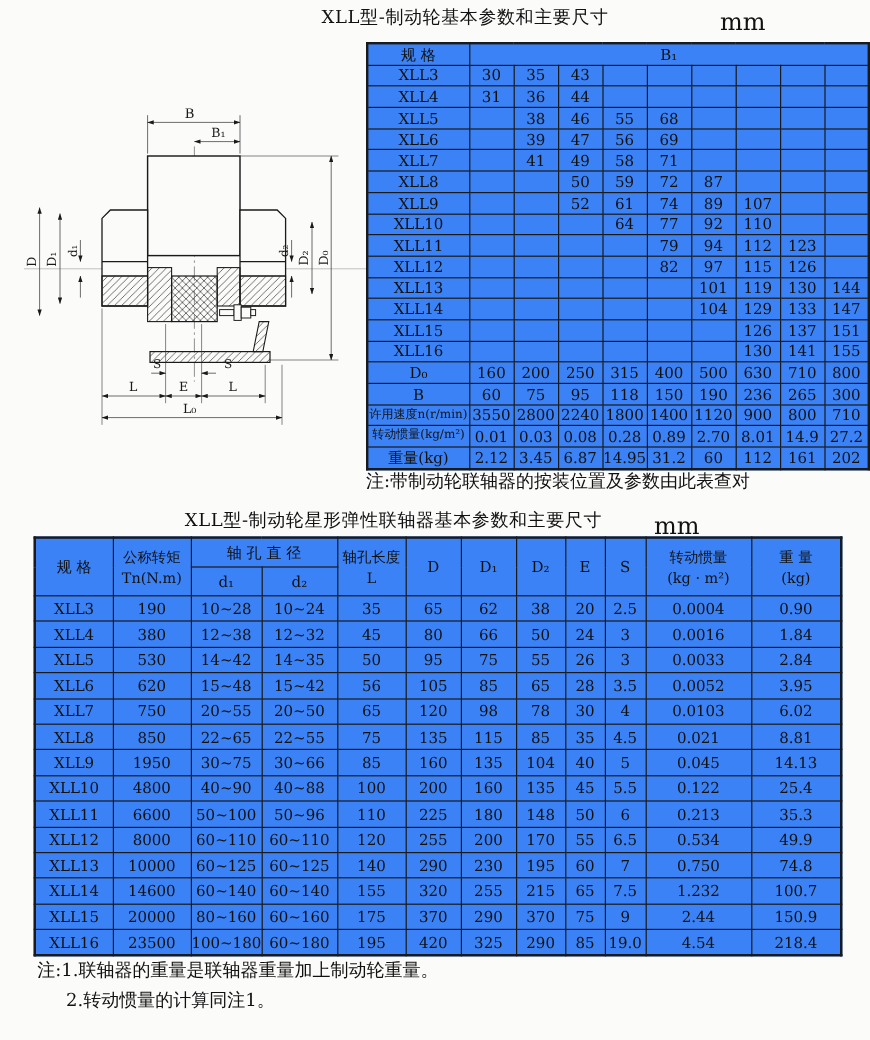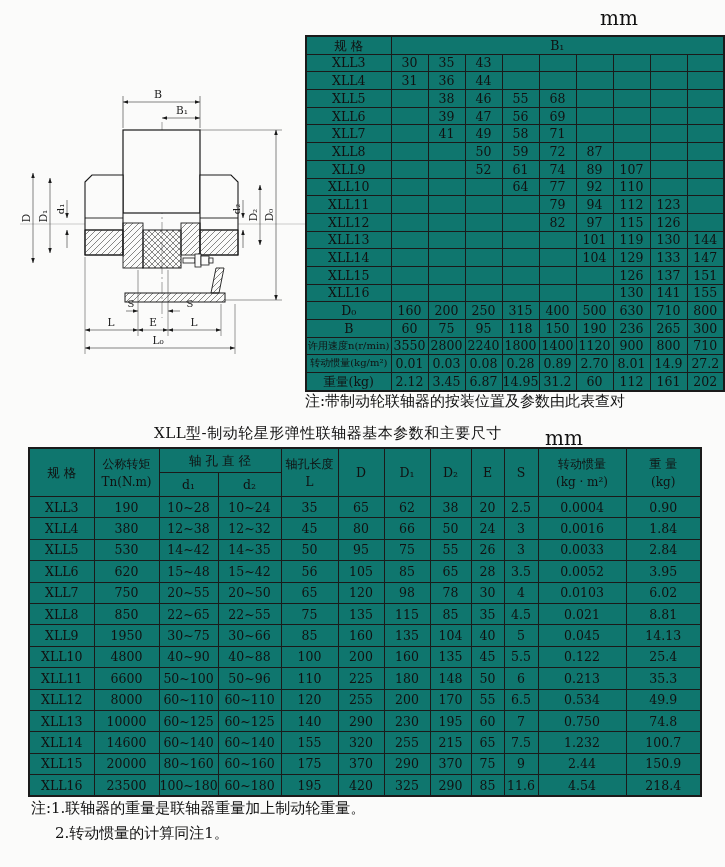--- a/index.html
+++ b/index.html
@@ -2,39 +2,40 @@
 <html><head>
 <meta charset="utf-8">
 <style>
   html,body{margin:0;padding:0;background:#e8e8e8;}
   body{font-family:"DejaVu Serif","Liberation Serif",serif;color:#111;}
   #page{position:relative;width:725px;height:867px;background:#fbfbfa;margin:0 auto;overflow:hidden;}
   .abs{position:absolute;white-space:nowrap;}
   .title{font-size:15px;letter-spacing:.5px;}
   .unit{font-size:20px;}
   .note{font-size:15px;}
-  table{border-collapse:collapse;table-layout:fixed;background:#0f766e;}
+  table{border-collapse:collapse;table-layout:fixed;background:#3b82f6;}
   table.t{border:2px solid #1a1a1a;}
   .t td{border:1px solid #1a1a1a;text-align:center;vertical-align:middle;
         padding:0;font-size:12.5px;line-height:1.05;overflow:hidden;}
   #table1{left:305px;top:35px;width:418px;}
   #table1 td{height:16.7px;}
   #table1 td.lbl{font-size:12.5px;}
   #table1 td.lbl.small{font-size:10px;}
   #table2{left:28px;top:447px;width:672px;}
   #table2 thead td{height:23px;font-size:12.5px;}
   #table2 thead .two div{font-size:12px;line-height:1.5;}
   #table2 tbody td{height:20.4px;font-size:12.5px;}
   svg text{font-family:"DejaVu Serif","Liberation Serif",serif;fill:#1a1a1a;}
 </style>
 </head>
 <body>
 
 <div id="page">
 
+  <div class="abs title" style="left:268px;top:5px;">XLL型-制动轮基本参数和主要尺寸</div>
   <div class="abs unit" style="left:600px;top:6px;">mm</div>
 
   <svg class="abs" style="left:20px;top:78px;" width="285" height="310" viewBox="0 0 285 310">
     <defs>
       <pattern id="hatch" width="6" height="6" patternUnits="userSpaceOnUse">
         <path d="M0,6 L6,0" stroke="#555" stroke-width="0.7"></path>
       </pattern>
       <pattern id="xhatch" width="6" height="6" patternUnits="userSpaceOnUse">
         <path d="M0,6 L6,0 M0,0 L6,6" stroke="#555" stroke-width="0.7"></path>
       </pattern>
@@ -603,21 +604,21 @@
         <tr>
           <td>XLL16</td>
           <td>23500</td>
           <td>100~180</td>
           <td>60~180</td>
           <td>195</td>
           <td>420</td>
           <td>325</td>
           <td>290</td>
           <td>85</td>
-          <td>11.6</td>
+          <td>19.0</td>
           <td>4.54</td>
           <td>218.4</td>
         </tr>
       </tbody>
   </table>
 
   <div class="abs note" style="left:31px;top:799px;">注:1.联轴器的重量是联轴器重量加上制动轮重量。</div>
   <div class="abs note" style="left:55px;top:824px;">2.转动惯量的计算同注1。</div>
 
 </div>

